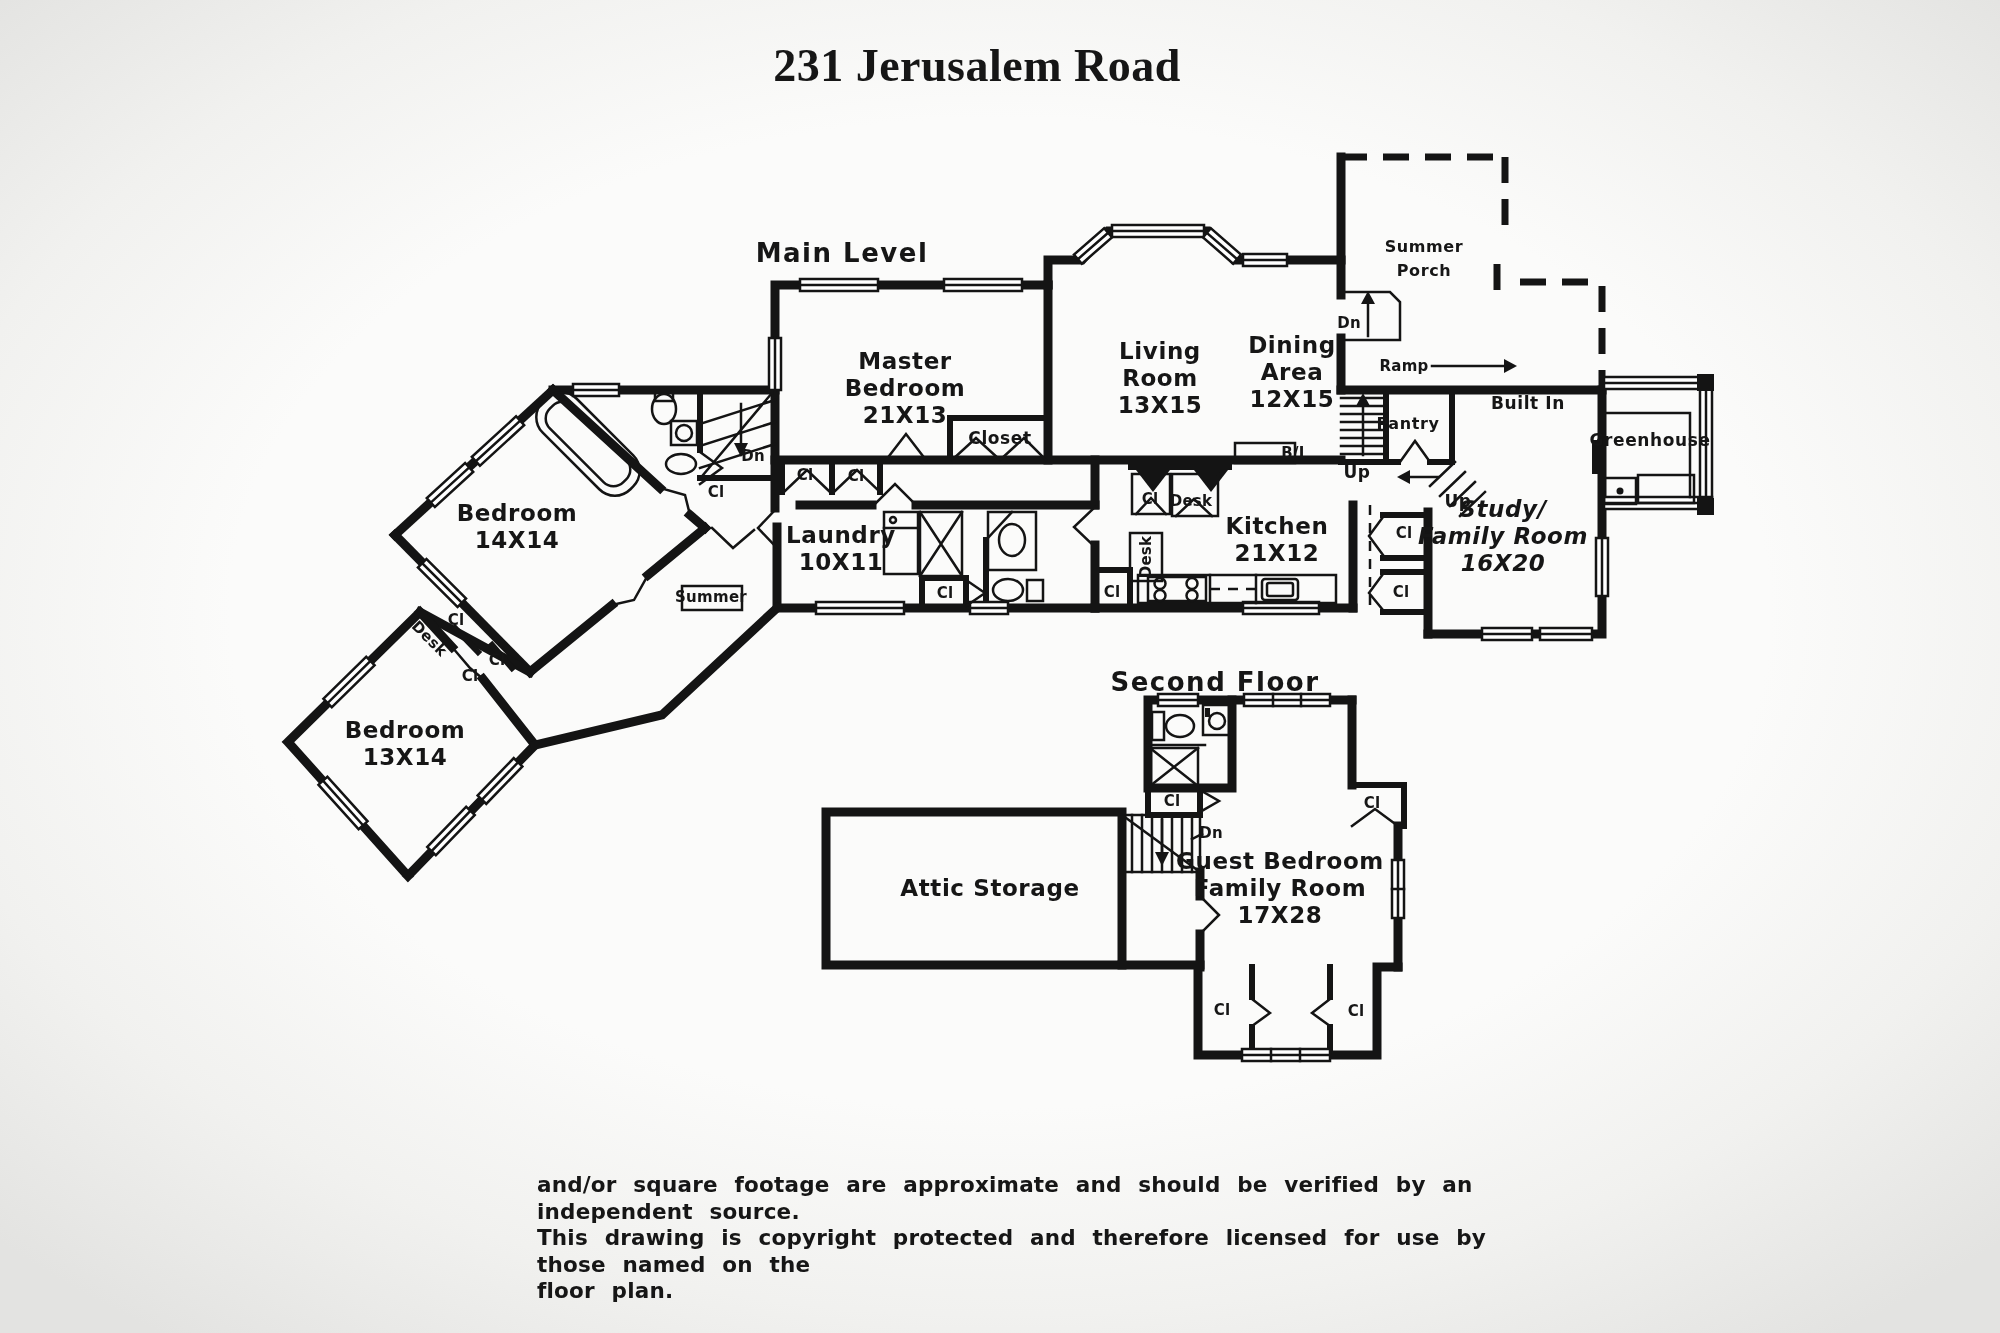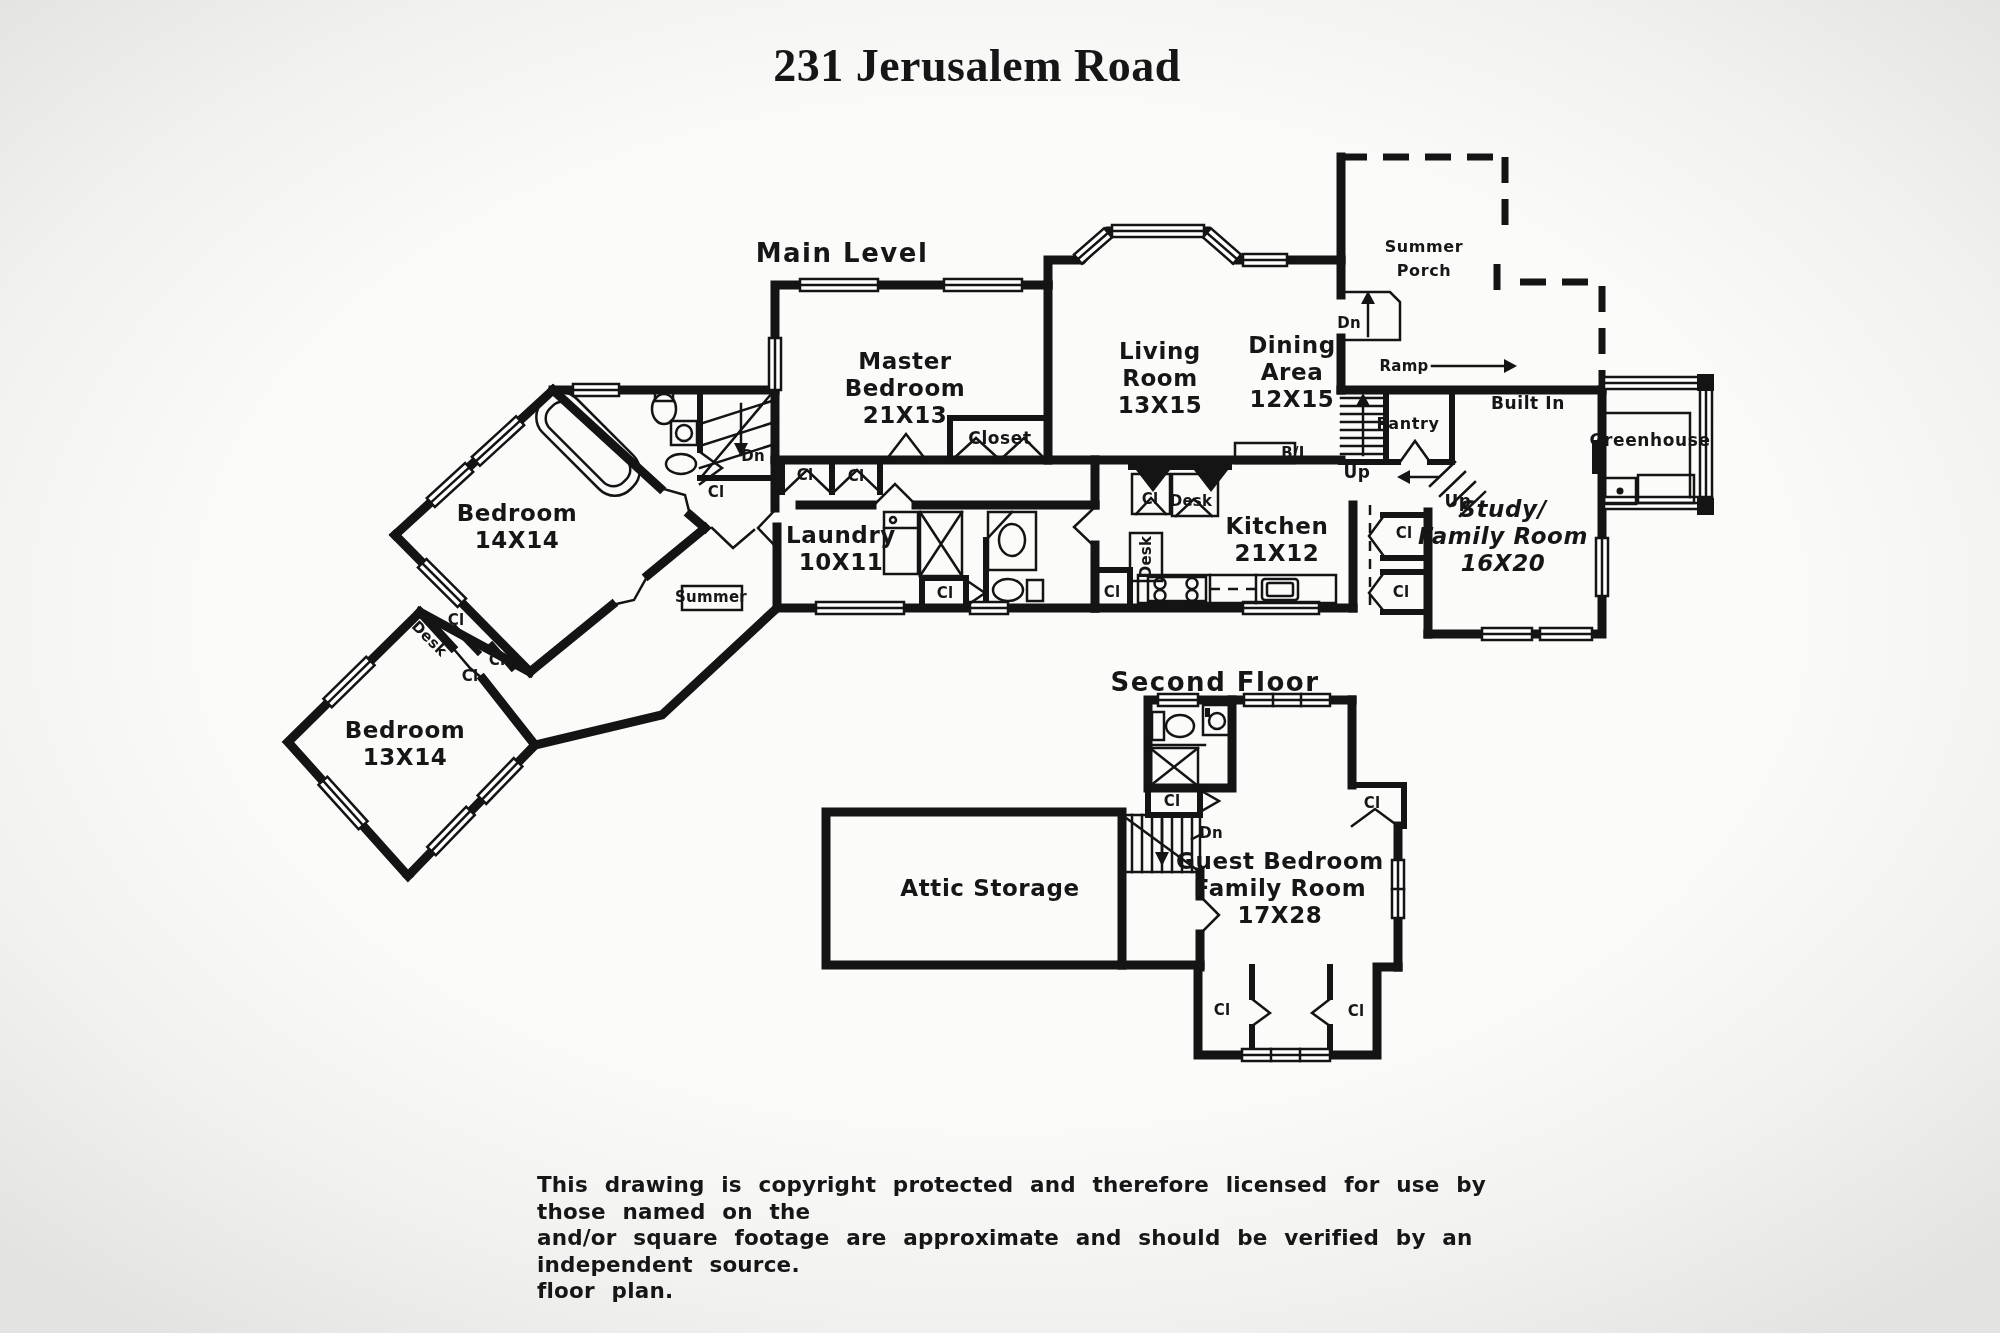--- a/index.html
+++ b/index.html
@@ -355,18 +355,18 @@
 Family Room
 17X28</div>
   <div class="lbl" style="left:990px;top:888px;">Attic Storage</div>
   <div class="lbl xs" style="left:1172px;top:801px;">Cl</div>
   <div class="lbl xs" style="left:1211px;top:833px;">Dn</div>
   <div class="lbl xs" style="left:1372px;top:803px;">Cl</div>
   <div class="lbl xs" style="left:1222px;top:1010px;">Cl</div>
   <div class="lbl xs" style="left:1356px;top:1011px;">Cl</div>
 
   <div class="disclaimer">
+    <div>and/or square footage are approximate and should be verified by an independent source.</div>
     <div>This drawing is copyright protected and therefore licensed for use by those named on the</div>
-    <div>and/or square footage are approximate and should be verified by an independent source.</div>
     <div>floor plan.</div>
   </div>
 
 </div>
 
 </body></html>

